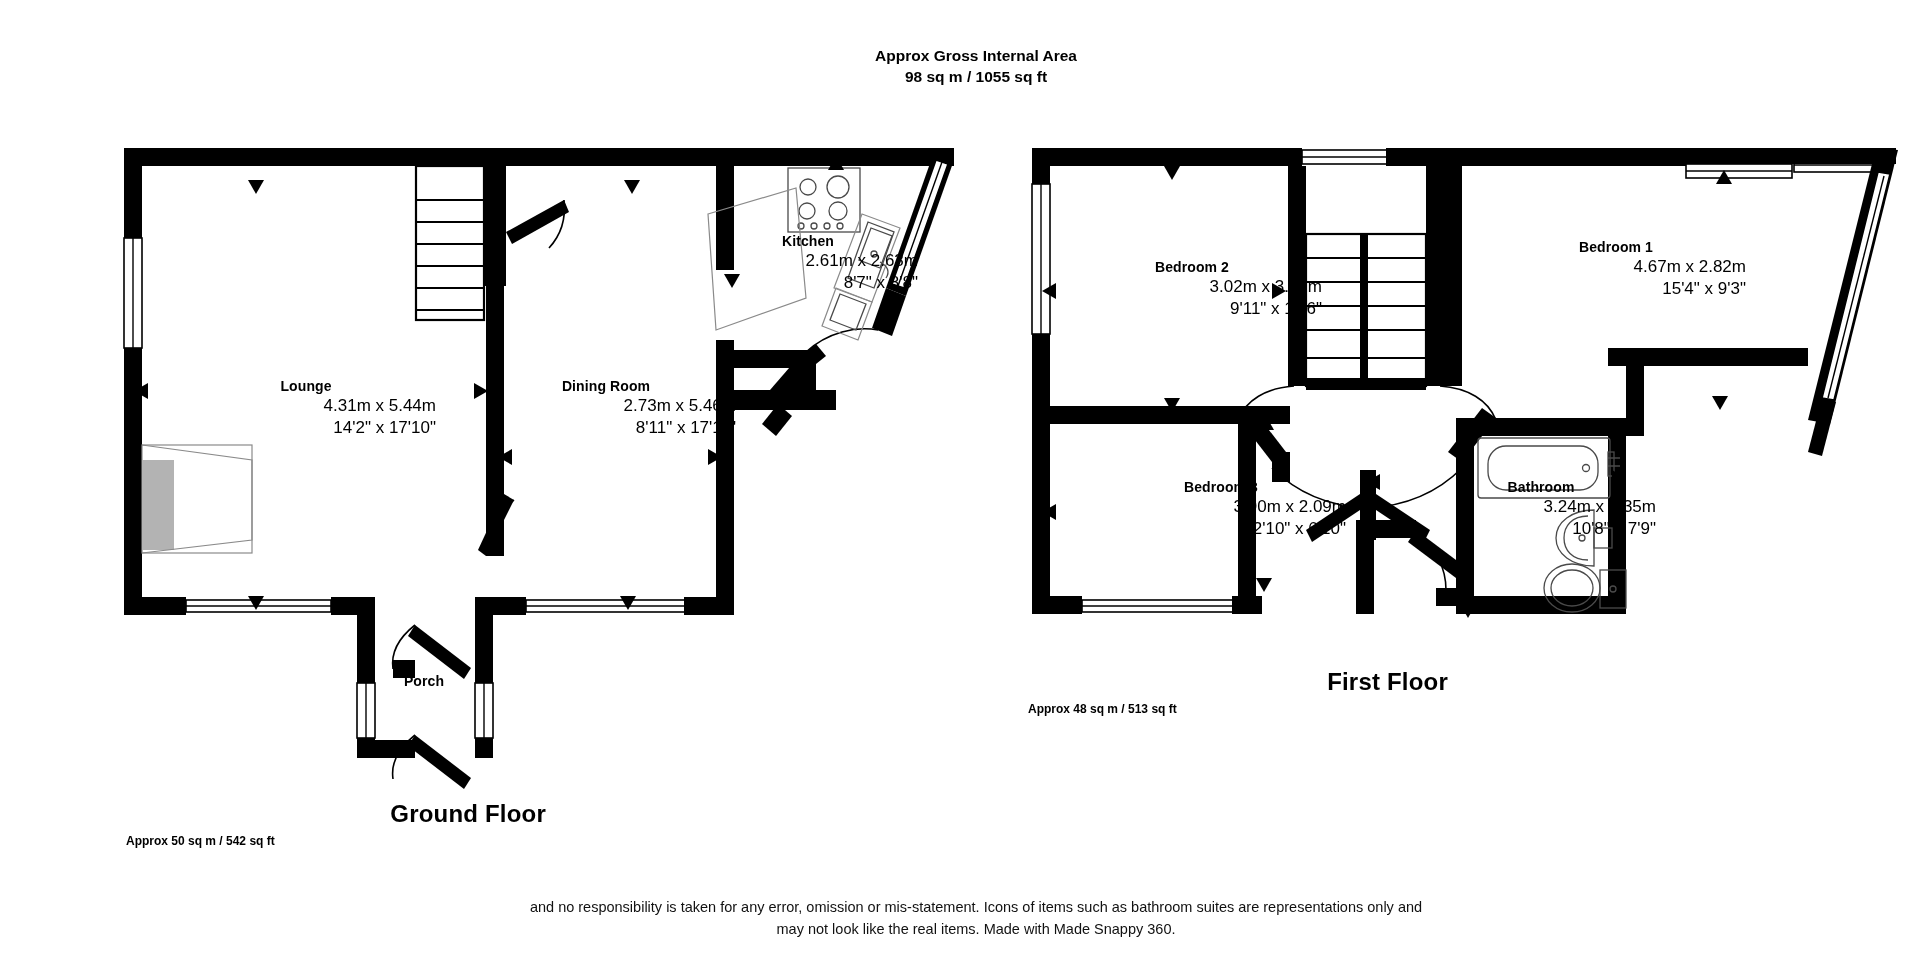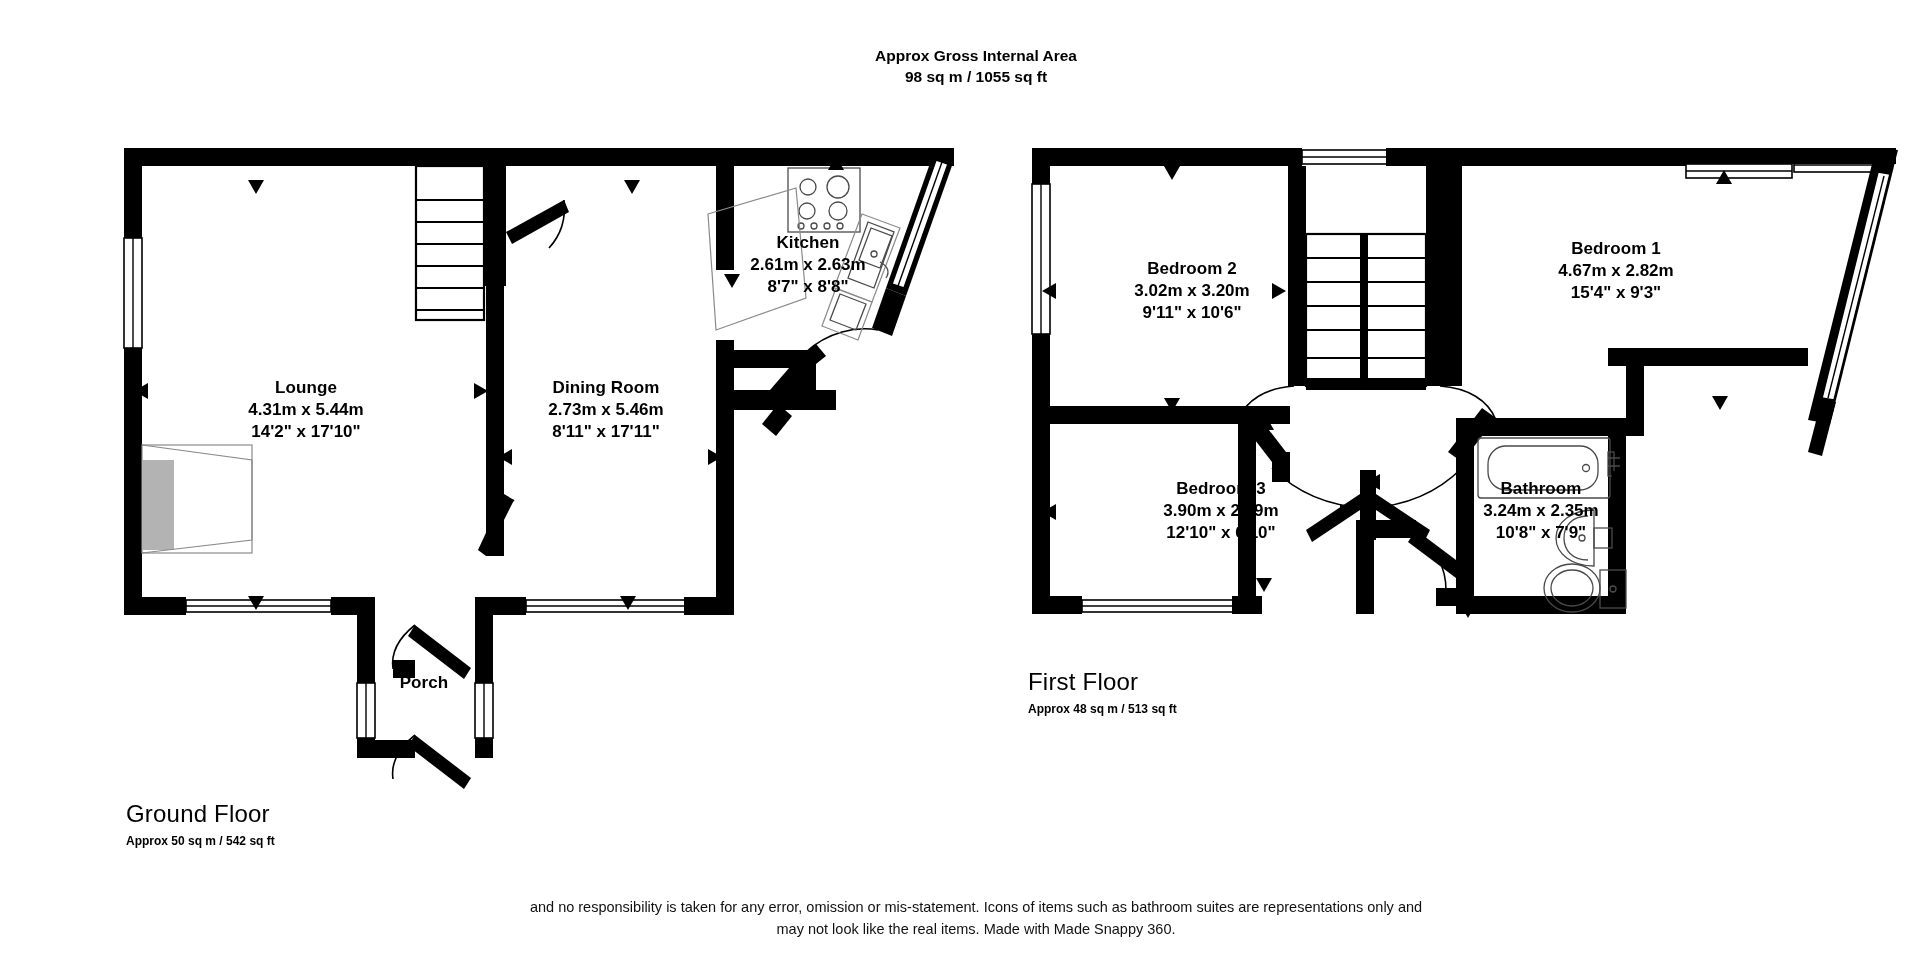--- a/index.html
+++ b/index.html
@@ -44,39 +44,41 @@
   .txt {
     position: absolute;
     white-space: nowrap;
     color: #000000;
   }
   .room-label {
     text-align: center;
     line-height: 1.30;
   }
   .room-name {
-    font-size: 17px;
+    font-size: 14px;
     font-weight: bold;
     letter-spacing: 0.1px;
   }
   .room-dim {
     font-size: 17px;
-    font-weight: bold;
+    font-weight: normal;
+    text-align: right;
   }
   .header-block {
     position: absolute;
     text-align: center;
     line-height: 1.35;
     font-size: 15.5px;
     font-weight: bold;
   }
   .floor-title {
     font-size: 24px;
-    font-weight: normal;
+    font-weight: bold;
     letter-spacing: 0.2px;
+    text-align: right;
   }
   .floor-sub {
     font-size: 12px;
     font-weight: bold;
     margin-top: 6px;
   }
   .disclaimer {
     position: absolute;
     text-align: center;
     font-size: 14.5px;

